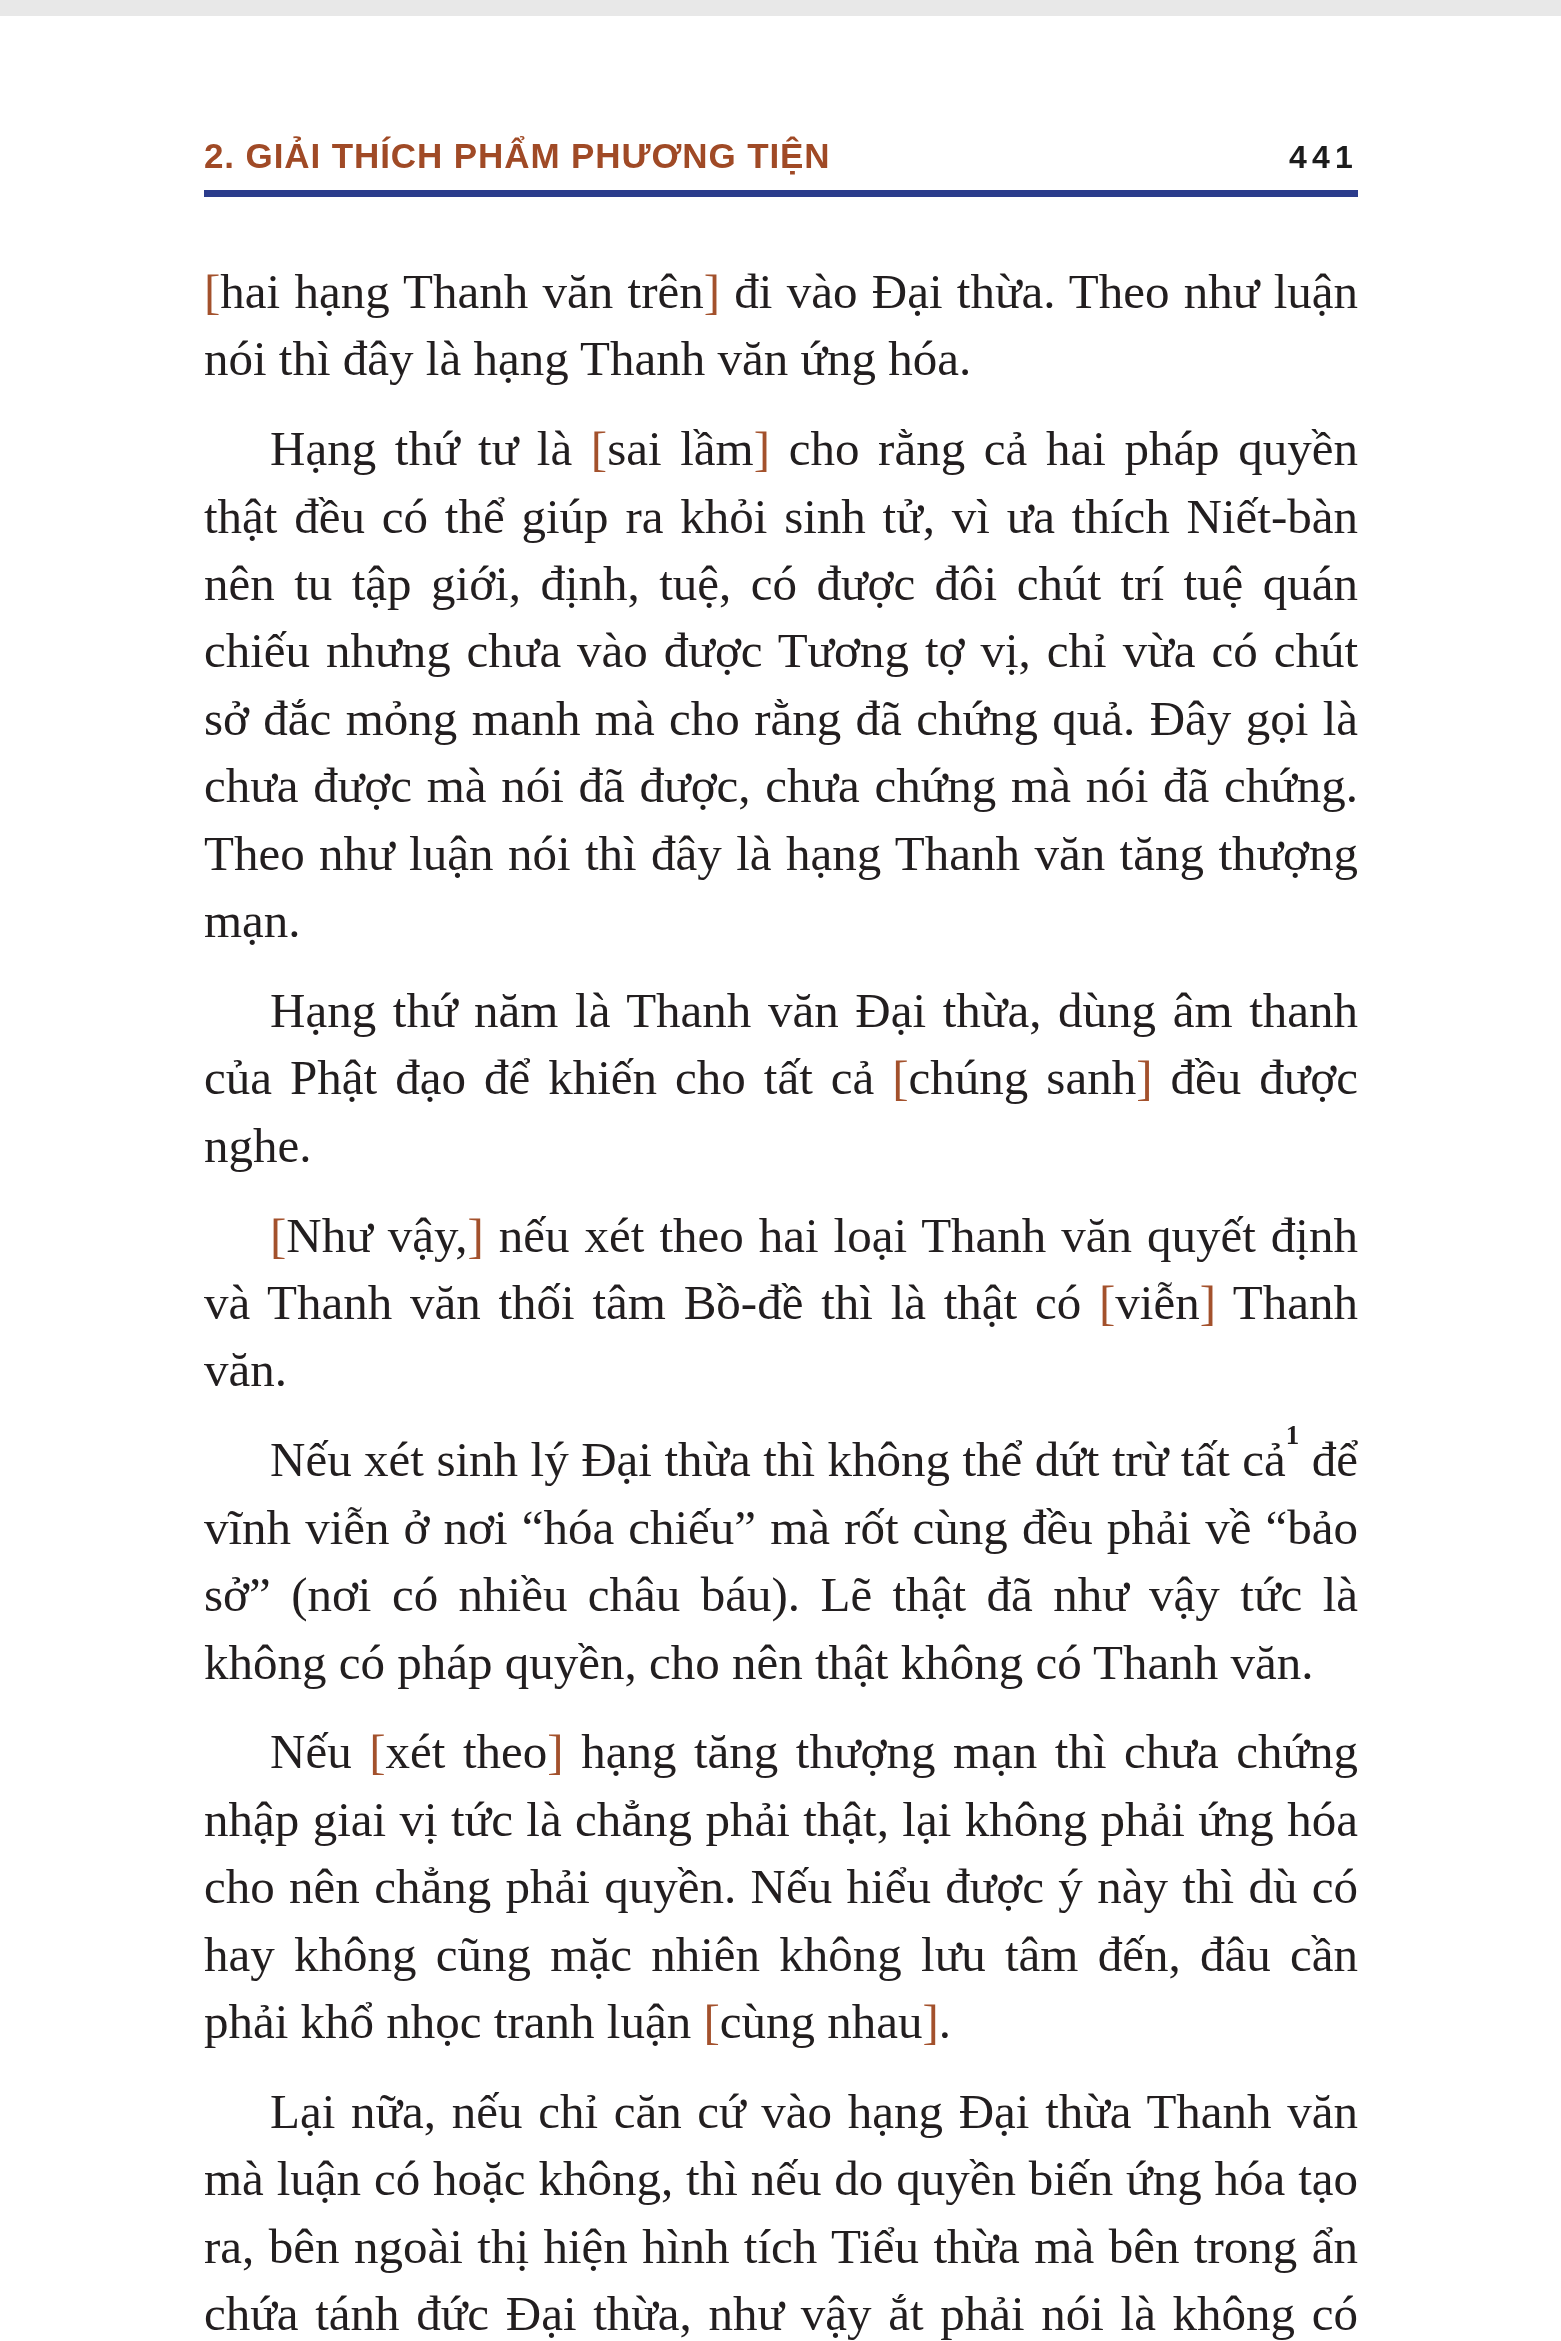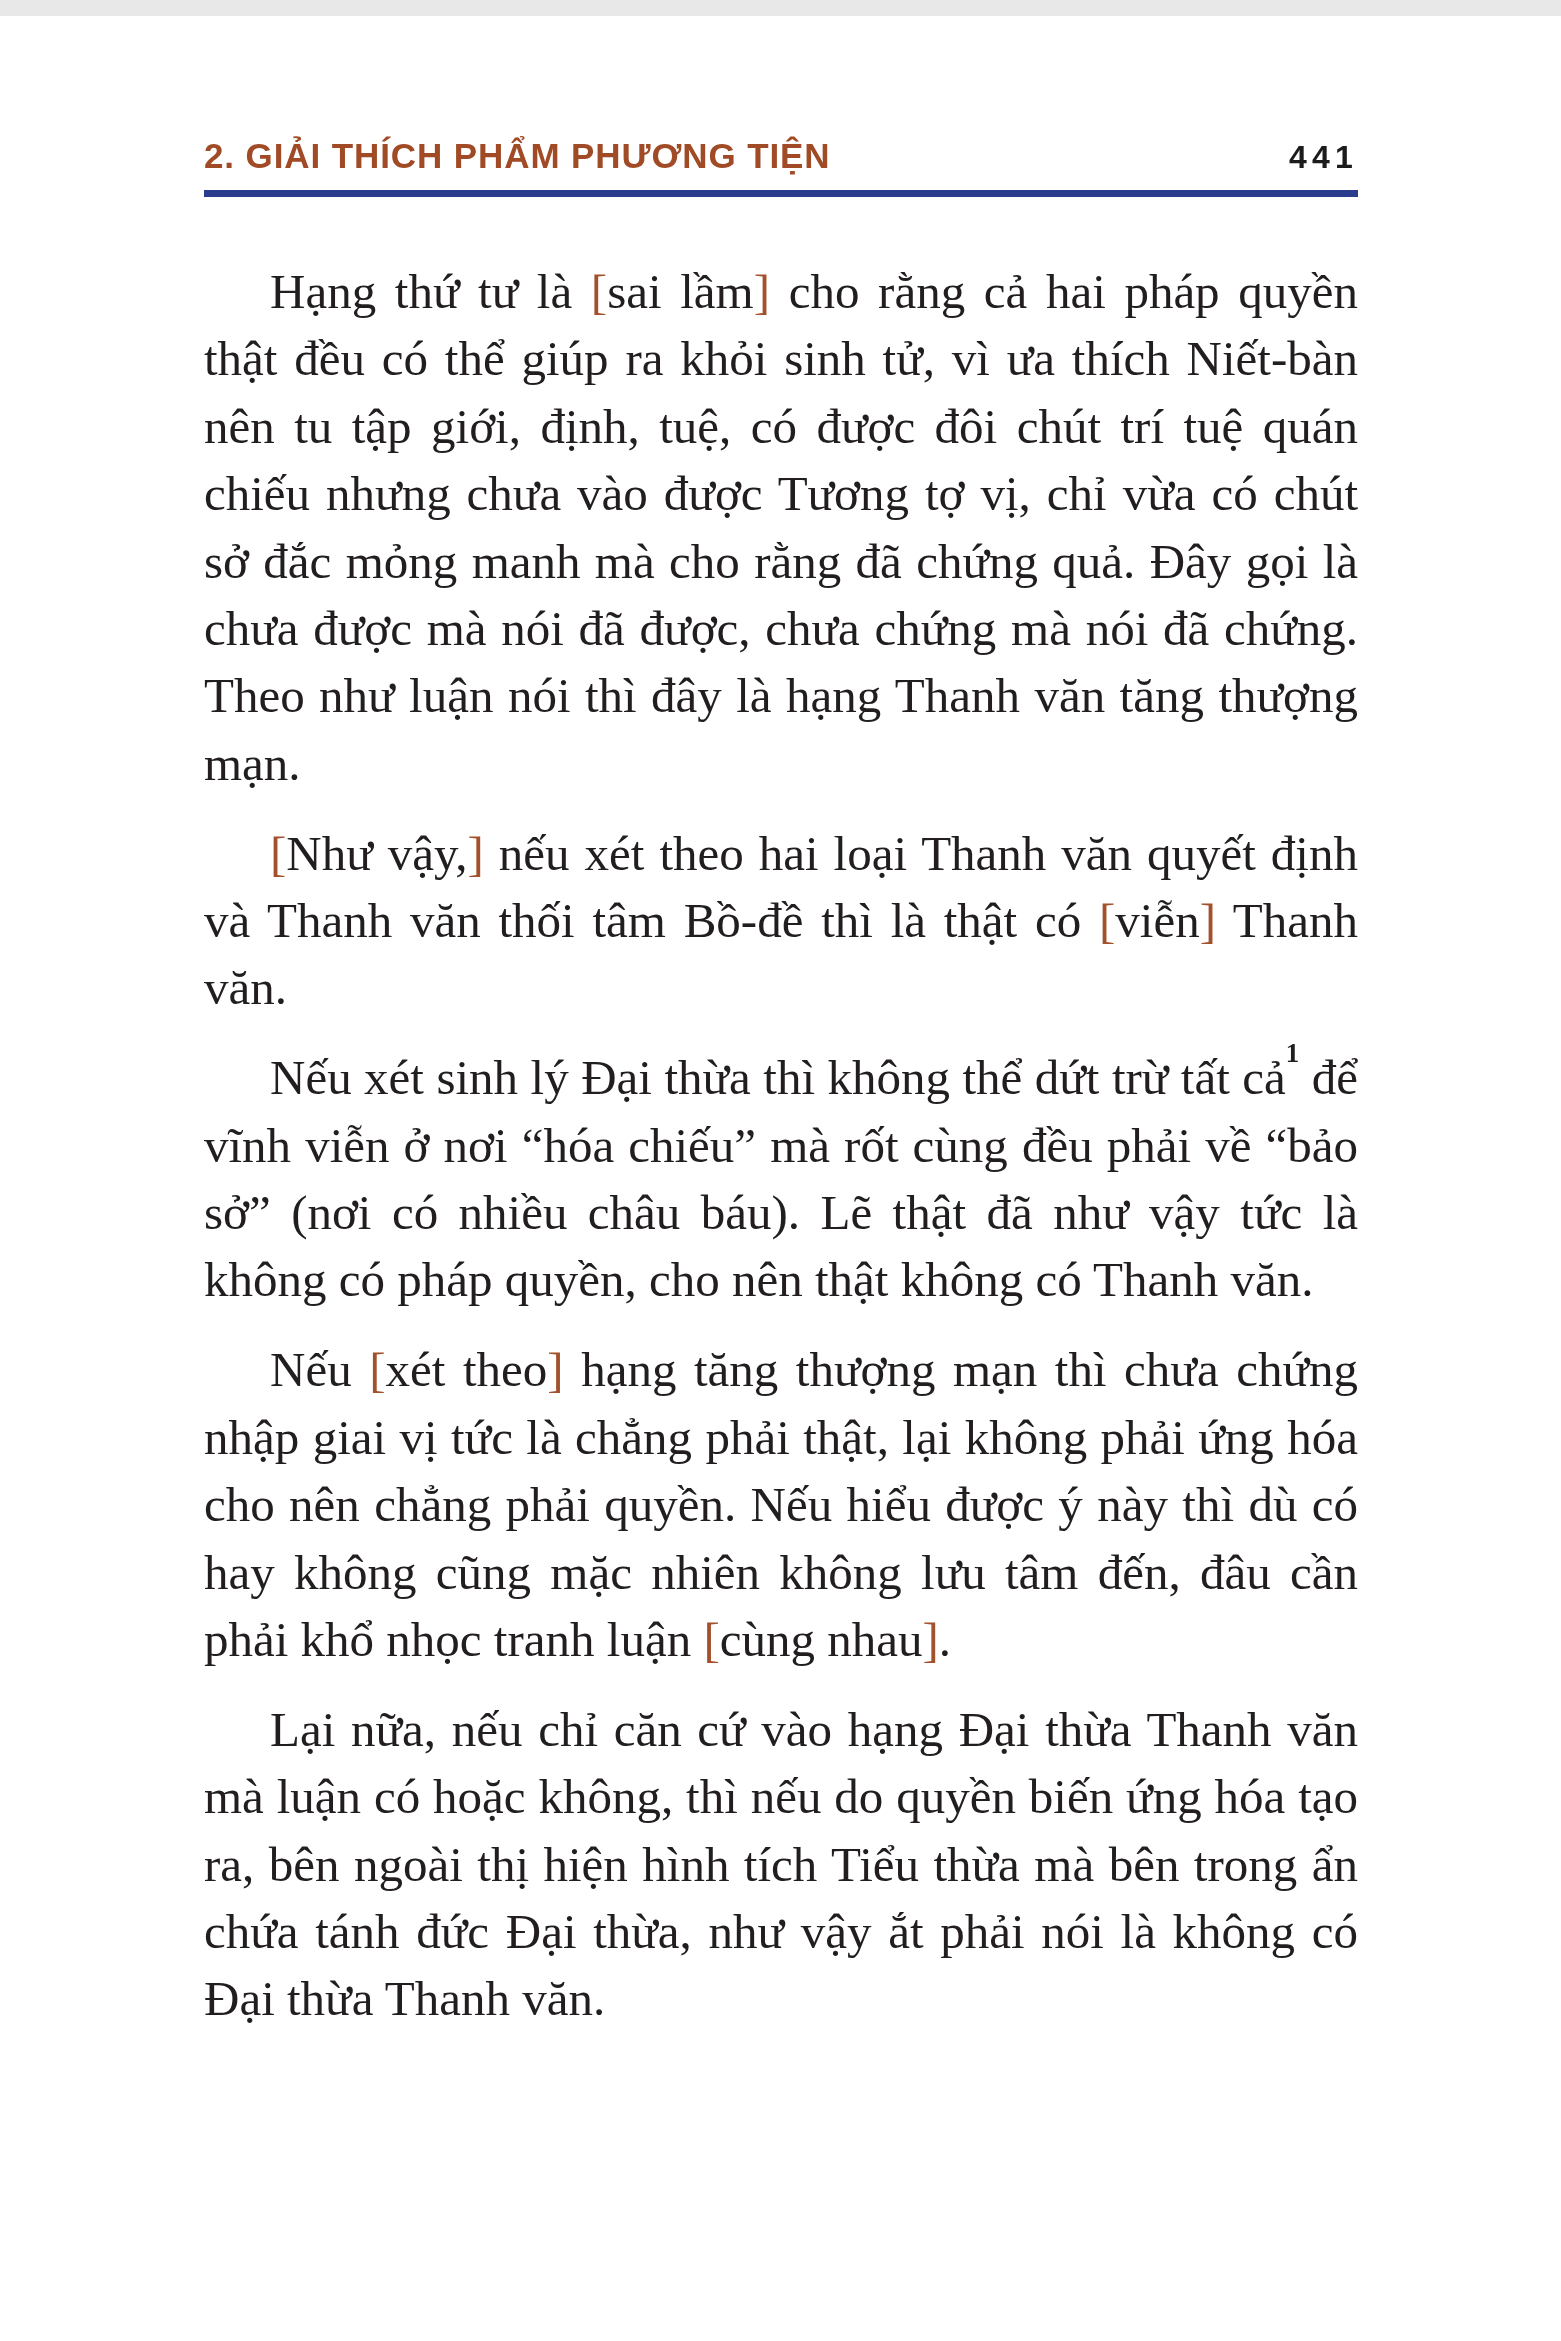--- a/index.html
+++ b/index.html
@@ -74,21 +74,23 @@
   <div class="content">
 
     <div class="header-row">
       <div class="section-title">2. GIẢI THÍCH PHẨM PHƯƠNG TIỆN</div>
       <div class="page-number">441</div>
     </div>
 
     <div class="rule"></div>
 
     <div class="body-text">
+      <p class="flush"><span class="bk">[</span><span>hai hạng Thanh văn trên</span><span class="bk">]</span><span> đi vào Đại thừa. Theo như luận nói thì đây là hạng Thanh văn ứng hóa.</span></p>
       <p><span>Hạng thứ tư là </span><span class="bk">[</span><span>sai lầm</span><span class="bk">]</span><span> cho rằng cả hai pháp quyền thật đều có thể giúp ra khỏi sinh tử, vì ưa thích Niết-bàn nên tu tập giới, định, tuệ, có được đôi chút trí tuệ quán chiếu nhưng chưa vào được Tương tợ vị, chỉ vừa có chút sở đắc mỏng manh mà cho rằng đã chứng quả. Đây gọi là chưa được mà nói đã được, chưa chứng mà nói đã chứng. Theo như luận nói thì đây là hạng Thanh văn tăng thượng mạn.</span></p>
+      <p><span>Hạng thứ năm là Thanh văn Đại thừa, dùng âm thanh của Phật đạo để khiến cho tất cả </span><span class="bk">[</span><span>chúng sanh</span><span class="bk">]</span><span> đều được nghe.</span></p>
       <p><span class="bk">[</span><span>Như vậy,</span><span class="bk">]</span><span> nếu xét theo hai loại Thanh văn quyết định và Thanh văn thối tâm Bồ-đề thì là thật có </span><span class="bk">[</span><span>viễn</span><span class="bk">]</span><span> Thanh văn.</span></p>
       <p><span>Nếu xét sinh lý Đại thừa thì không thể dứt trừ tất cả</span><sup>1</sup><span> để vĩnh viễn ở nơi “hóa chiếu” mà rốt cùng đều phải về “bảo sở” (nơi có nhiều châu báu). Lẽ thật đã như vậy tức là không có pháp quyền, cho nên thật không có Thanh văn.</span></p>
       <p><span>Nếu </span><span class="bk">[</span><span>xét theo</span><span class="bk">]</span><span> hạng tăng thượng mạn thì chưa chứng nhập giai vị tức là chẳng phải thật, lại không phải ứng hóa cho nên chẳng phải quyền. Nếu hiểu được ý này thì dù có hay không cũng mặc nhiên không lưu tâm đến, đâu cần phải khổ nhọc tranh luận </span><span class="bk">[</span><span>cùng nhau</span><span class="bk">]</span><span>.</span></p>
       <p><span>Lại nữa, nếu chỉ căn cứ vào hạng Đại thừa Thanh văn mà luận có hoặc không, thì nếu do quyền biến ứng hóa tạo ra, bên ngoài thị hiện hình tích Tiểu thừa mà bên trong ẩn chứa tánh đức Đại thừa, như vậy ắt phải nói là không có Đại thừa Thanh văn.</span></p>
     </div>
 
   </div>
 </div>
 
 

